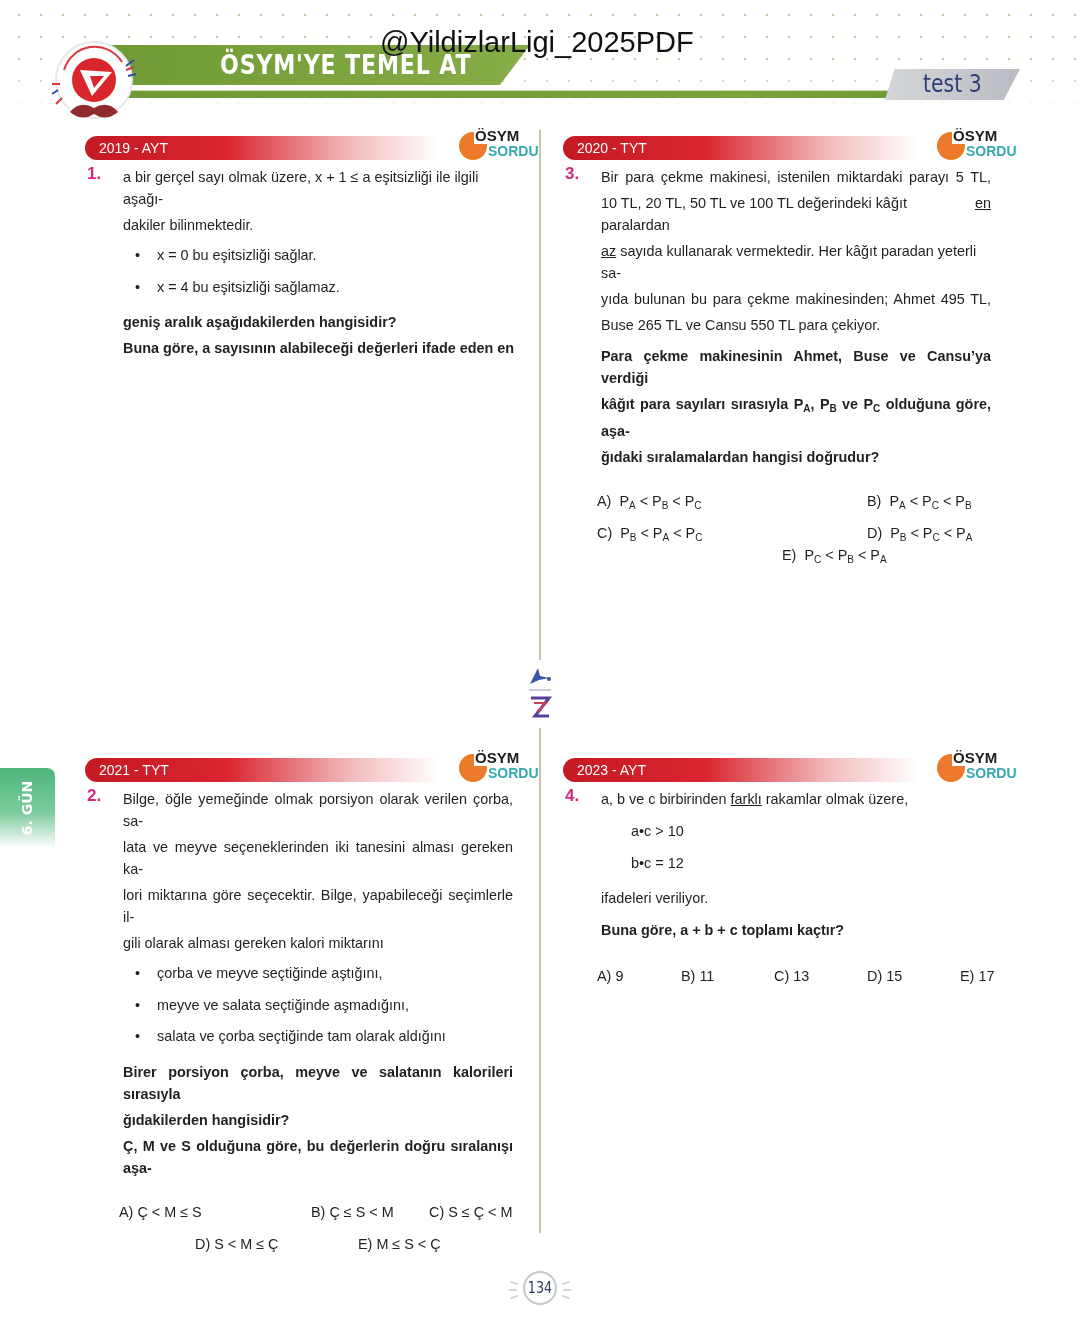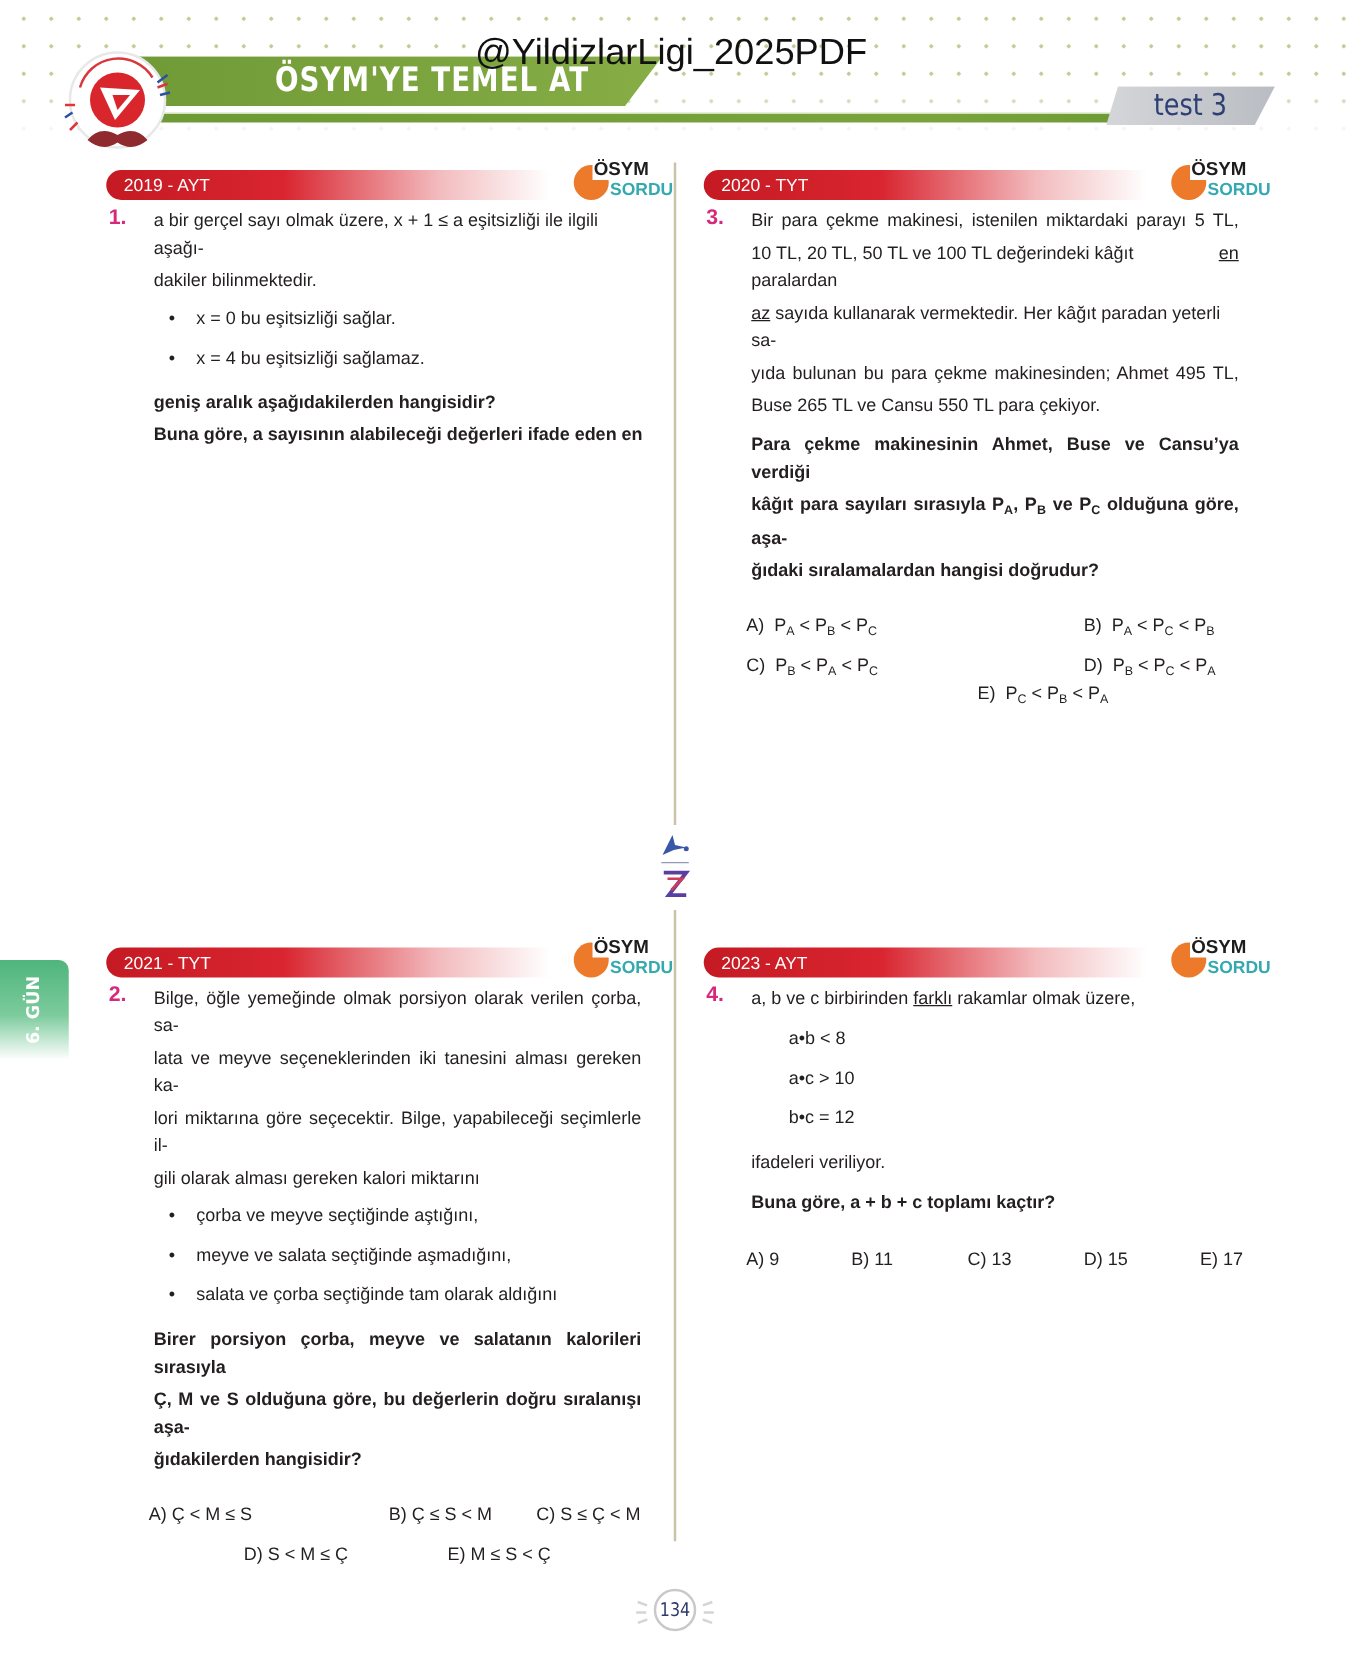--- a/index.html
+++ b/index.html
@@ -236,22 +236,22 @@
     <p class="justify" style="text-align-last:justify;">Bilge, öğle yemeğinde olmak porsiyon olarak verilen çorba, sa-</p>
     <p class="justify" style="text-align-last:justify;">lata ve meyve seçeneklerinden iki tanesini alması gereken ka-</p>
     <p class="justify" style="text-align-last:justify;">lori miktarına göre seçecektir. Bilge, yapabileceği seçimlerle il-</p>
     <p>gili olarak alması gereken kalori miktarını</p>
     <div class="bullets">
       <div class="bullet">çorba ve meyve seçtiğinde aştığını,</div>
       <div class="bullet">meyve ve salata seçtiğinde aşmadığını,</div>
       <div class="bullet">salata ve çorba seçtiğinde tam olarak aldığını</div>
     </div>
     <p class="bold" style="text-align:justify;text-align-last:justify;">Birer porsiyon çorba, meyve ve salatanın kalorileri sırasıyla</p>
+    <p class="bold">ğıdakilerden hangisidir?</p>
     <p class="bold" style="text-align:justify;text-align-last:justify;">Ç, M ve S olduğuna göre, bu değerlerin doğru sıralanışı aşa-</p>
-    <p class="bold">ğıdakilerden hangisidir?</p>
     <div class="opts" style="height:70px;margin-top:12px;">
       <span class="opt" style="left:0;top:10px;">A) Ç &lt; M ≤ S</span>
       <span class="opt" style="left:155px;top:10px;margin-left:37px;">B) Ç ≤ S &lt; M</span>
       <span class="opt" style="left:310px;top:10px;">C) S ≤ Ç &lt; M</span>
       <span class="opt" style="left:76px;top:42px;">D) S &lt; M ≤ Ç</span>
       <span class="opt" style="left:239px;top:42px;">E) M ≤ S &lt; Ç</span>
     </div>
   </div>
 </div>
 
@@ -262,21 +262,20 @@
     <div class="osym">
       <div class="osym-circle"></div>
       <div class="osym-top">ÖSYM</div>
       <div class="osym-bot">SORDU</div>
     </div>
   </div>
   <div class="q-num">4.</div>
   <div class="q-body" style="width:398px;">
     <p><span>a, b ve c birbirinden </span><span class="u">farklı</span><span> rakamlar olmak üzere,</span></p>
     <div class="eqs" style="margin-top:10px;">
-      <div class="eq">a•b &lt; 8</div>
       <div class="eq">a•c &gt; 10</div>
       <div class="eq">b•c = 12</div>
     </div>
     <p style="margin-bottom:10px;">ifadeleri veriliyor.</p>
     <p class="bold">Buna göre, a + b + c toplamı kaçtır?</p>
     <div class="opts" style="height:40px;margin-top:12px;">
       <span class="opt" style="left:0;top:12px;">A) 9</span>
       <span class="opt" style="left:84px;top:12px;">B) 11</span>
       <span class="opt" style="left:177px;top:12px;">C) 13</span>
       <span class="opt" style="left:270px;top:12px;">D) 15</span>

